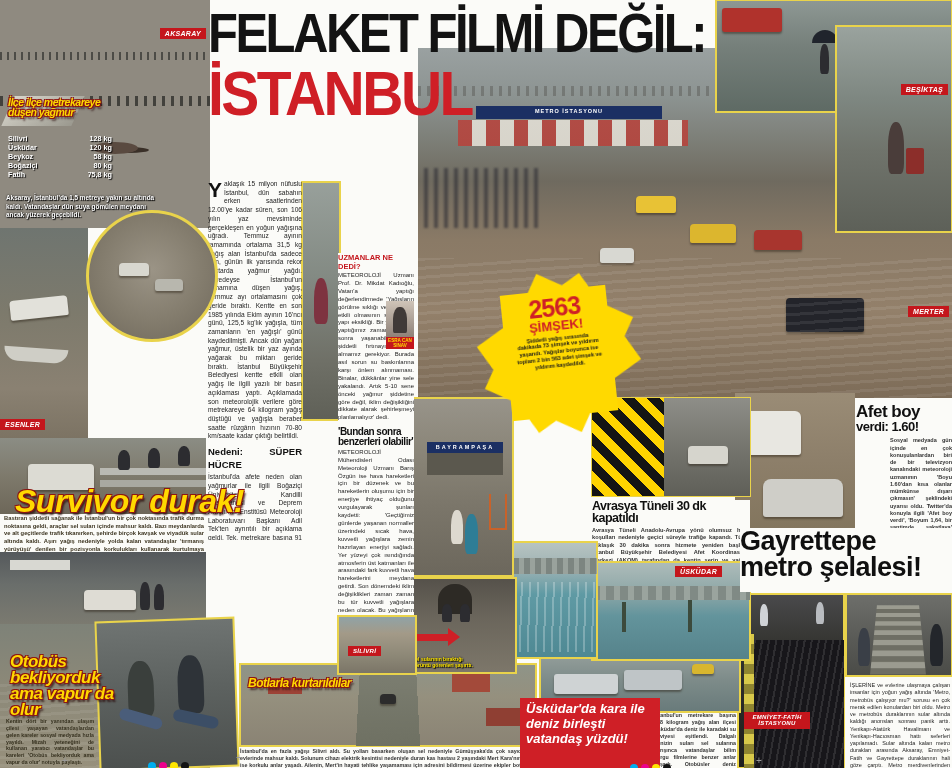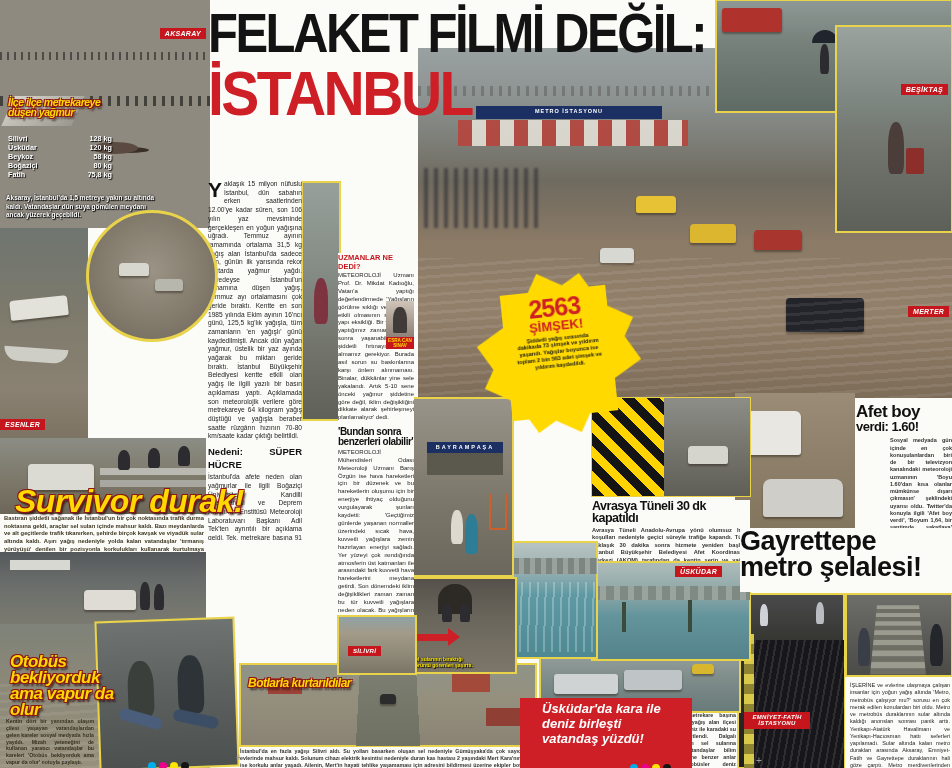--- a/index.html
+++ b/index.html
@@ -250,21 +250,21 @@
     <div class="car" style="left:140px;top:30px;width:16px;height:10px;background:#2c2c2c;"></div>
   </div>
   <div class="ytitle" style="left:248px;top:678px;width:120px;font-size:12px;">Botlarla kurtarıldılar</div>
   <div class="abs bodytxt" style="left:240px;top:748px;width:296px;font-size:5.3px;font-weight:bold;color:#333;z-index:9;">İstanbul'da en fazla yağışı Silivri aldı. Su yolları basarken oluşan sel nedeniyle Gümüşyaka'da çok sayıda kişi evlerinde mahsur kaldı. Solunum cihazı elektrik kesintisi nedeniyle duran kas hastası 2 yaşındaki Mert Kara'nın ailesi ise korkulu anlar yaşadı. Ailenin, Mert'in hayati tehlike yaşamaması için adresini bildirmesi üzerine ekipler botla eve ulaşarak Mert'i kurtardı (üstte).</div>
 
   <div class="photo yb" style="left:540px;top:652px;width:200px;height:60px;background:linear-gradient(180deg,#96a09c 0%,#7e8c8a 45%,#687a7a 100%);z-index:8;">
     <div class="car" style="left:14px;top:22px;width:64px;height:20px;background:#cfd3d4;border-radius:3px;"></div>
     <div class="car" style="left:84px;top:18px;width:58px;height:20px;background:#bfc5c7;border-radius:3px;"></div>
     <div class="car" style="left:152px;top:12px;width:22px;height:10px;background:#d8b62e;"></div>
   </div>
-  <div class="redbox" style="left:520px;top:698px;width:128px;height:62px;font-size:13px;line-height:1.15;padding:4px 22px;font-style:italic;">Üsküdar'da kara ile deniz birleşti vatandaş yüzdü!</div>
+  <div class="redbox" style="left:520px;top:698px;width:128px;height:62px;font-size:13px;line-height:1.15;padding:4px 6px;font-style:italic;">Üsküdar'da kara ile deniz birleşti vatandaş yüzdü!</div>
   <div class="abs bodytxt" style="left:654px;top:712px;width:82px;font-size:5.3px;font-weight:bold;color:#333;z-index:9;">İstanbul'un metrekare başına 108 kilogram yağış alan ilçesi Üsküdar'da deniz ile karadaki su seviyesi eşitlendi. Dalgalı denizin suları sel sularına karışınca vatandaşlar bilim kurgu filmlerine benzer anlar yaşadı. Otobüsler deniz hizasında işte böyle objektiflere yansıdı.</div>
 
   <div class="abs" style="left:148px;top:756px;z-index:40;">
     <span class="dot" style="background:#00aeef;"></span><span class="dot" style="background:#ec008c;"></span><span class="dot" style="background:#ffe600;"></span><span class="dot" style="background:#141414;"></span>
   </div>
   <div class="abs" style="left:630px;top:758px;z-index:40;">
     <span class="dot" style="background:#00aeef;"></span><span class="dot" style="background:#ec008c;"></span><span class="dot" style="background:#ffe600;"></span><span class="dot" style="background:#141414;"></span>
   </div>
   <span class="cross" style="left:62px;top:755px;">+</span>
   <span class="cross" style="left:236px;top:752px;">+</span>

